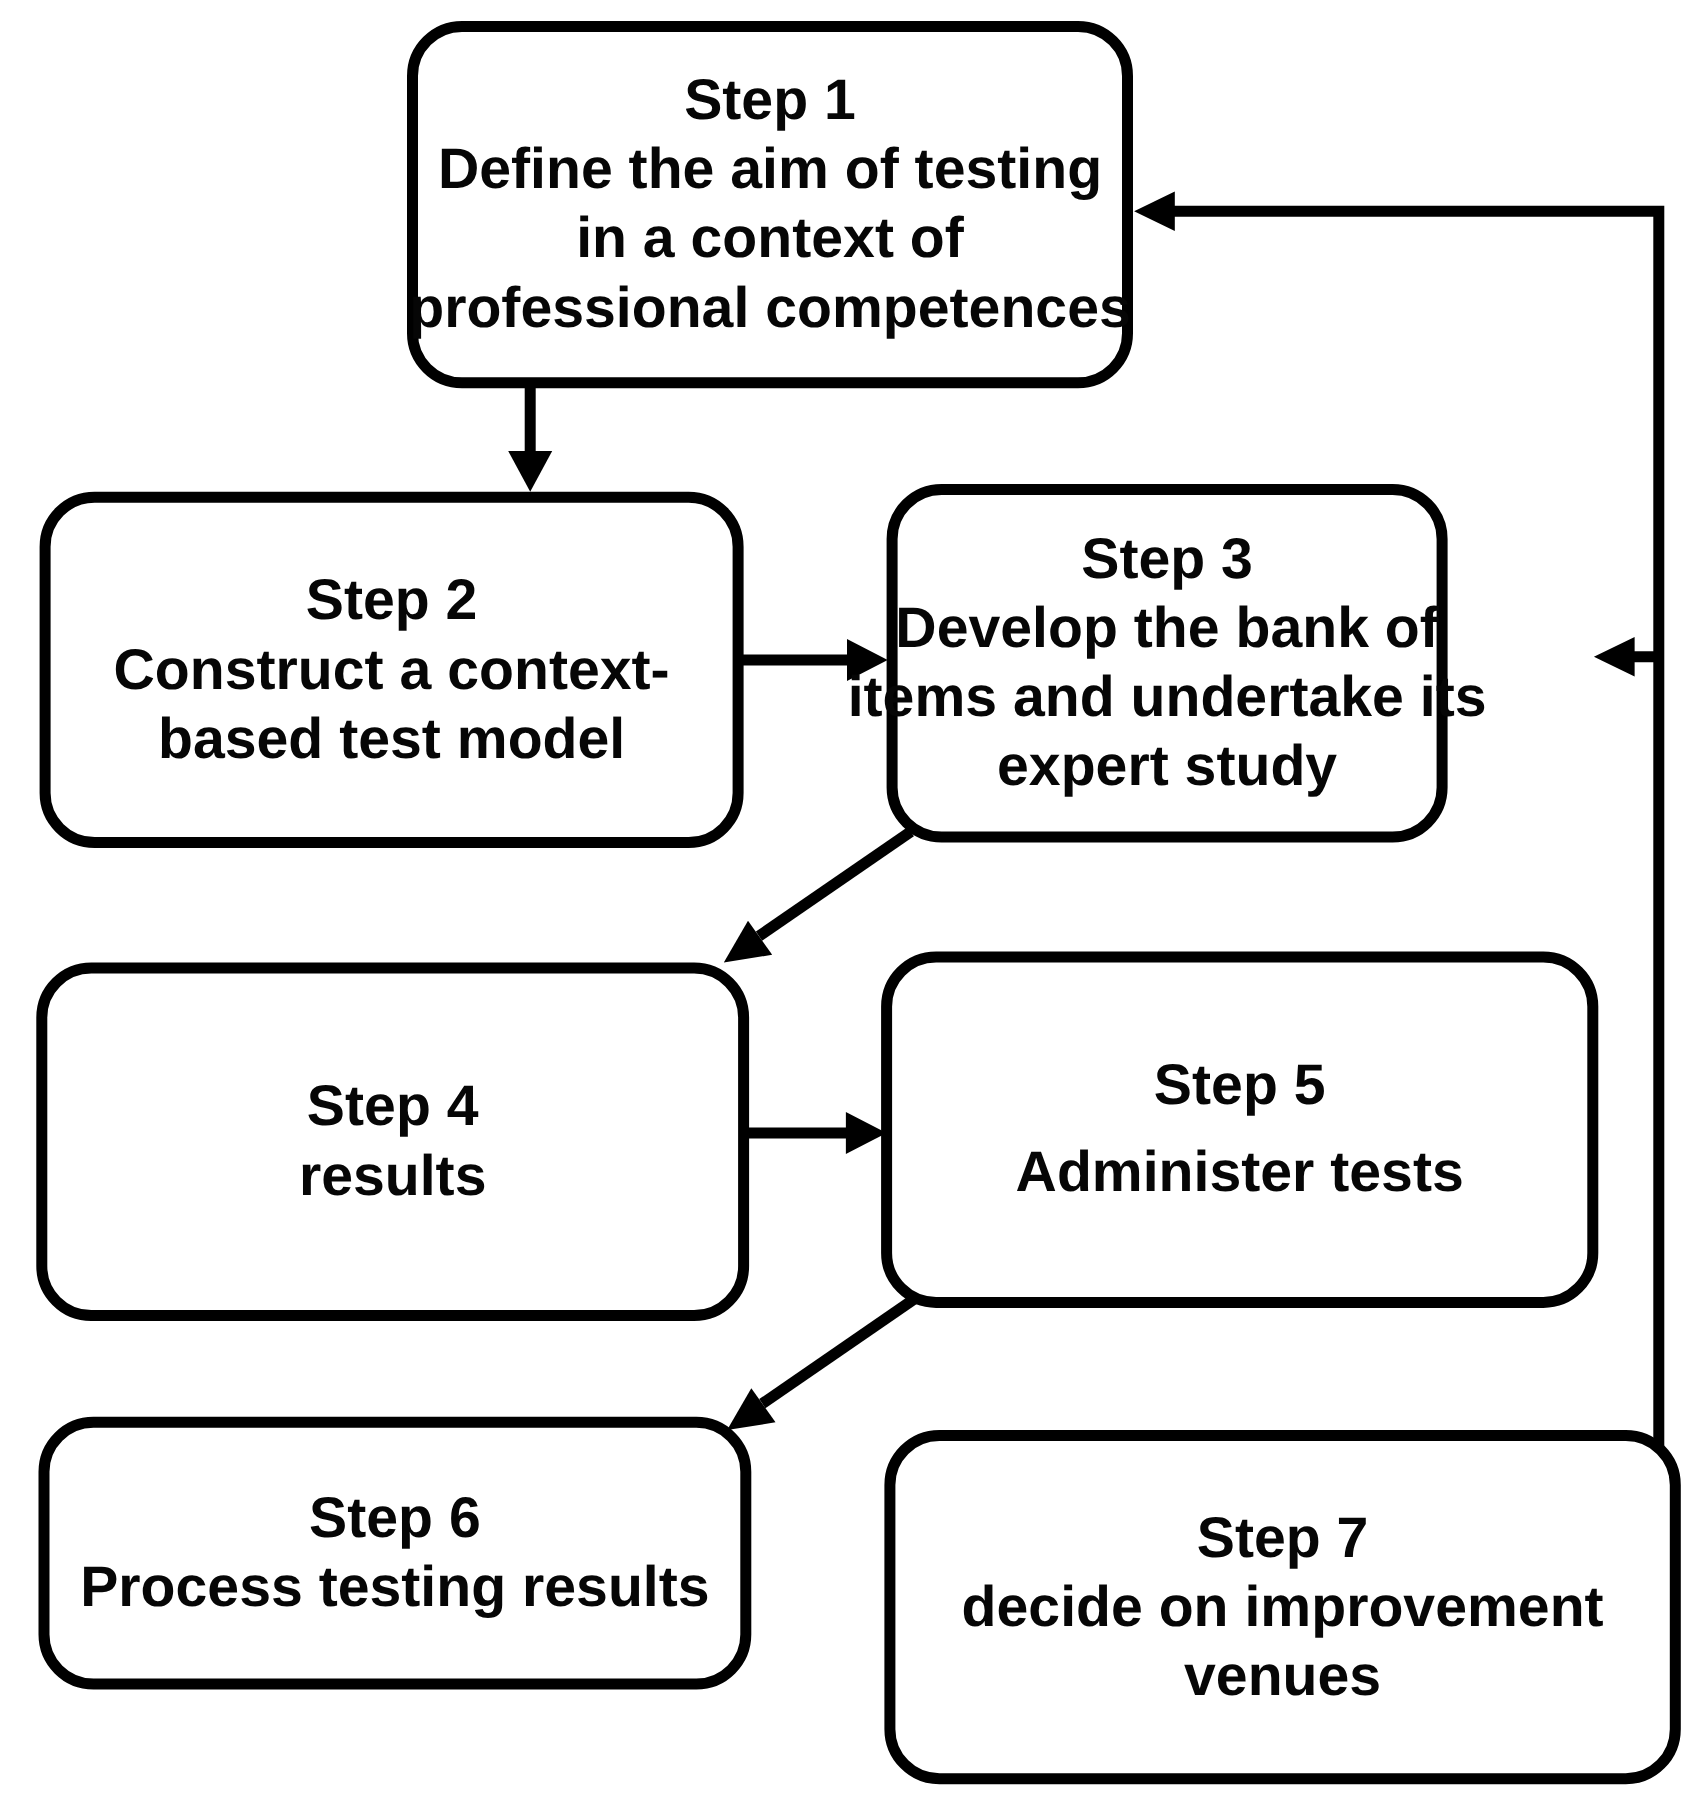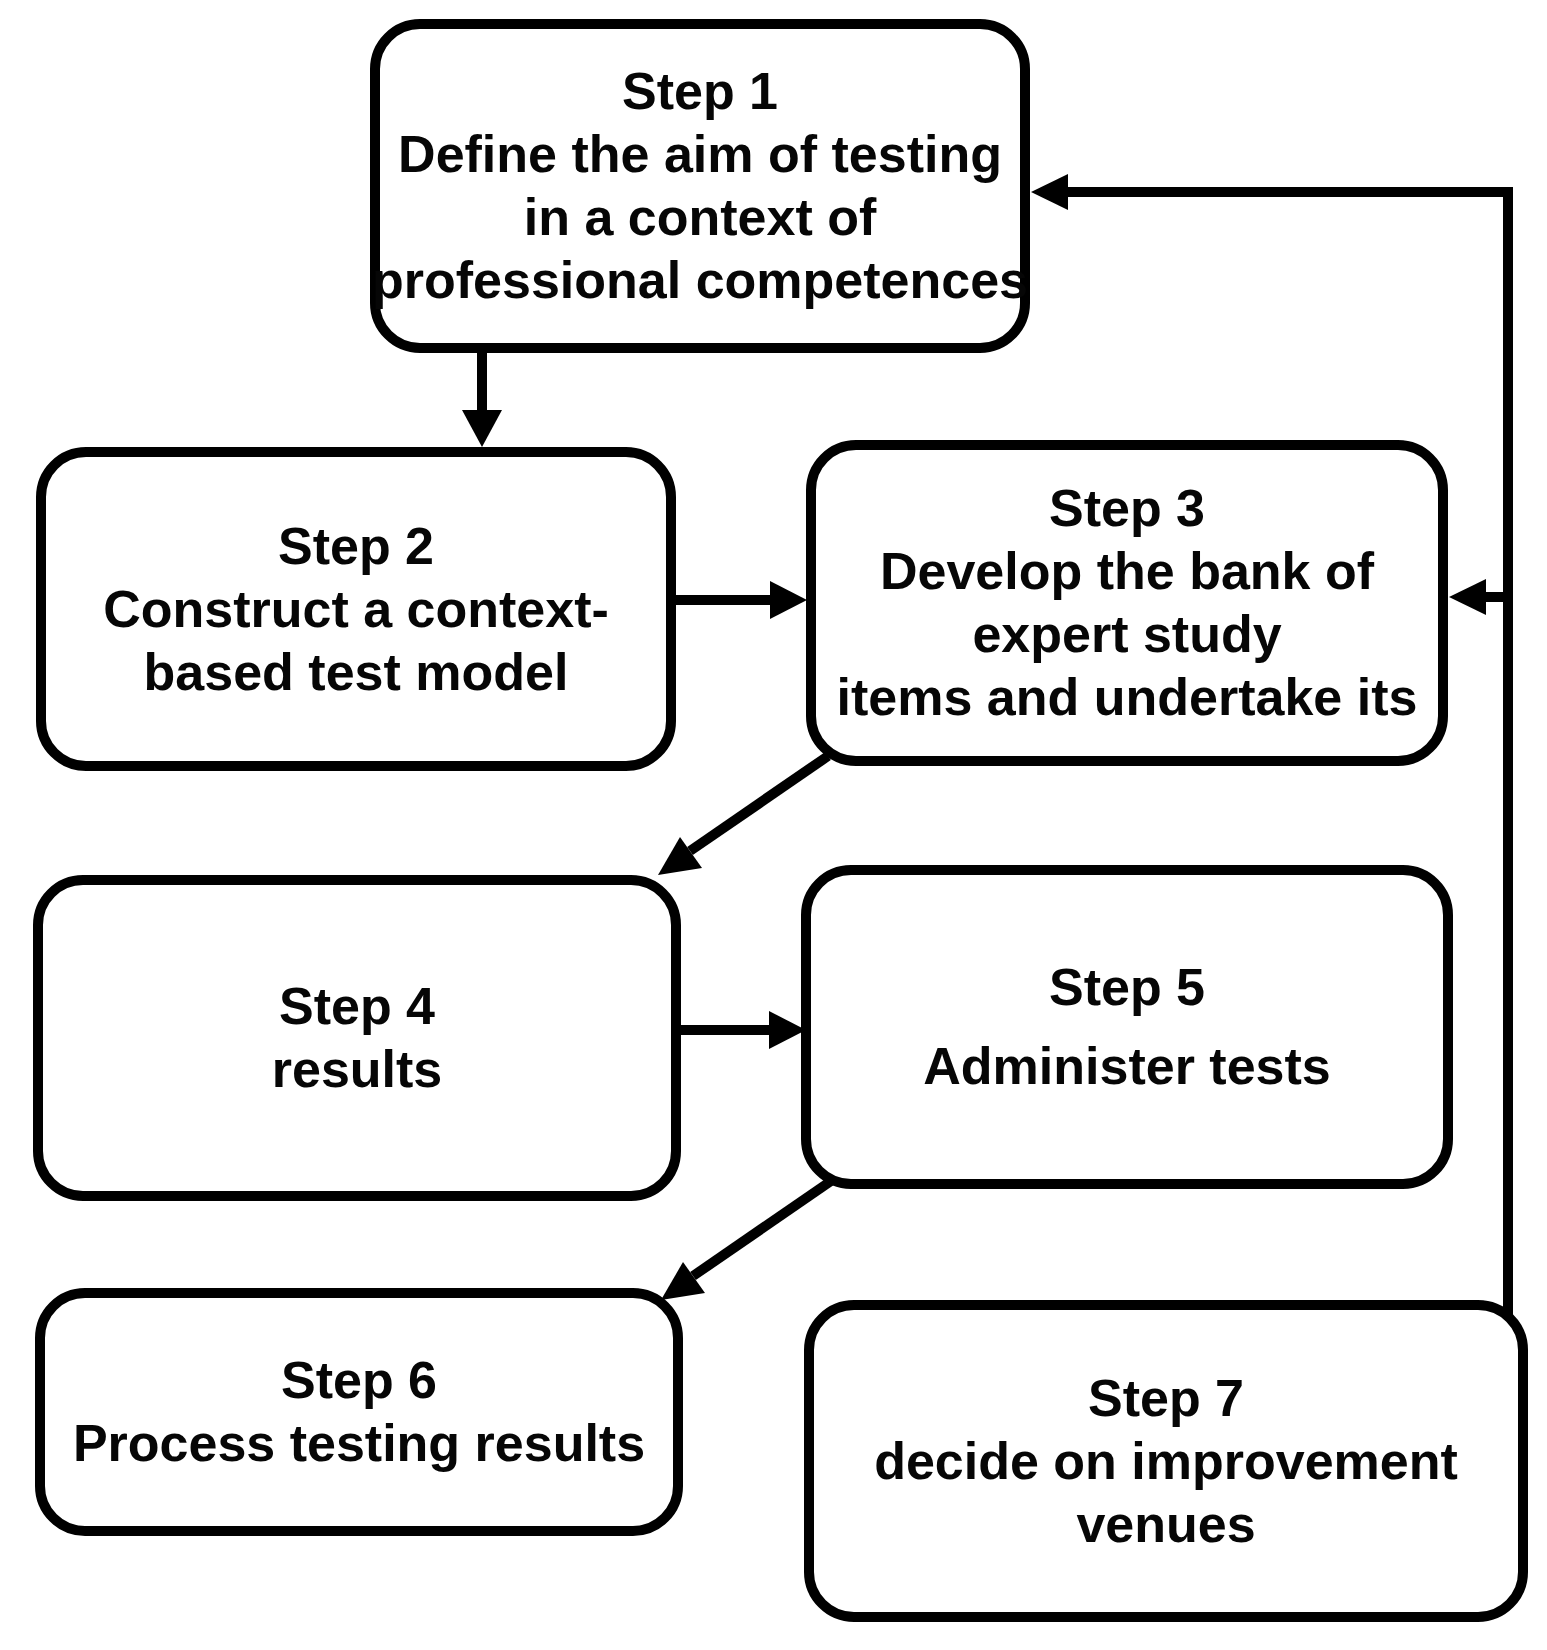--- a/index.html
+++ b/index.html
@@ -100,25 +100,25 @@
     <div class="line">in a context of</div>
     <div class="line">professional competences</div>
   </div>
 
   <div class="node" style="left:36px; top:447px; width:640px; height:324px;">
     <div class="line">Step 2</div>
     <div class="line">Construct a context-</div>
     <div class="line">based test model</div>
   </div>
 
-  <div class="node" style="left:806px; top:440px; width:642px; height:326px;">
+  <div class="node" style="left:806px; top:440px; width:510px; height:326px;">
     <div class="line">Step 3</div>
     <div class="line">Develop the bank of</div>
+    <div class="line">items and undertake its</div>
     <div class="line">expert study</div>
-    <div class="line">items and undertake its</div>
   </div>
 
   <div class="node" style="left:33px; top:865px; width:648px; height:326px;margin-top:10px;">
     <div class="line">Step 4</div>
     <div class="line">results</div>
   </div>
 
   <div class="node" style="left:801px; top:865px; width:652px; height:324px;gap:16px;">
     <div class="line">Step 5</div>
     <div class="line">Administer tests</div>

